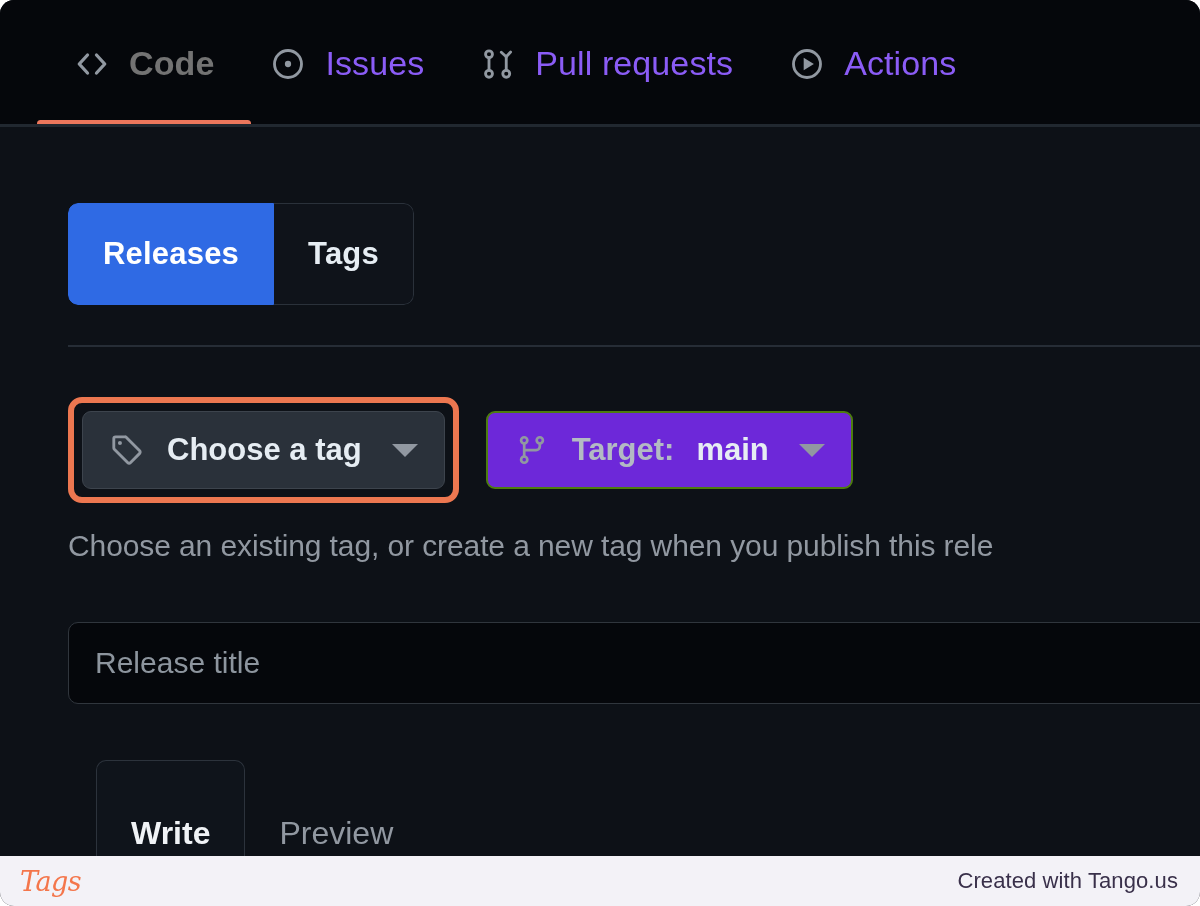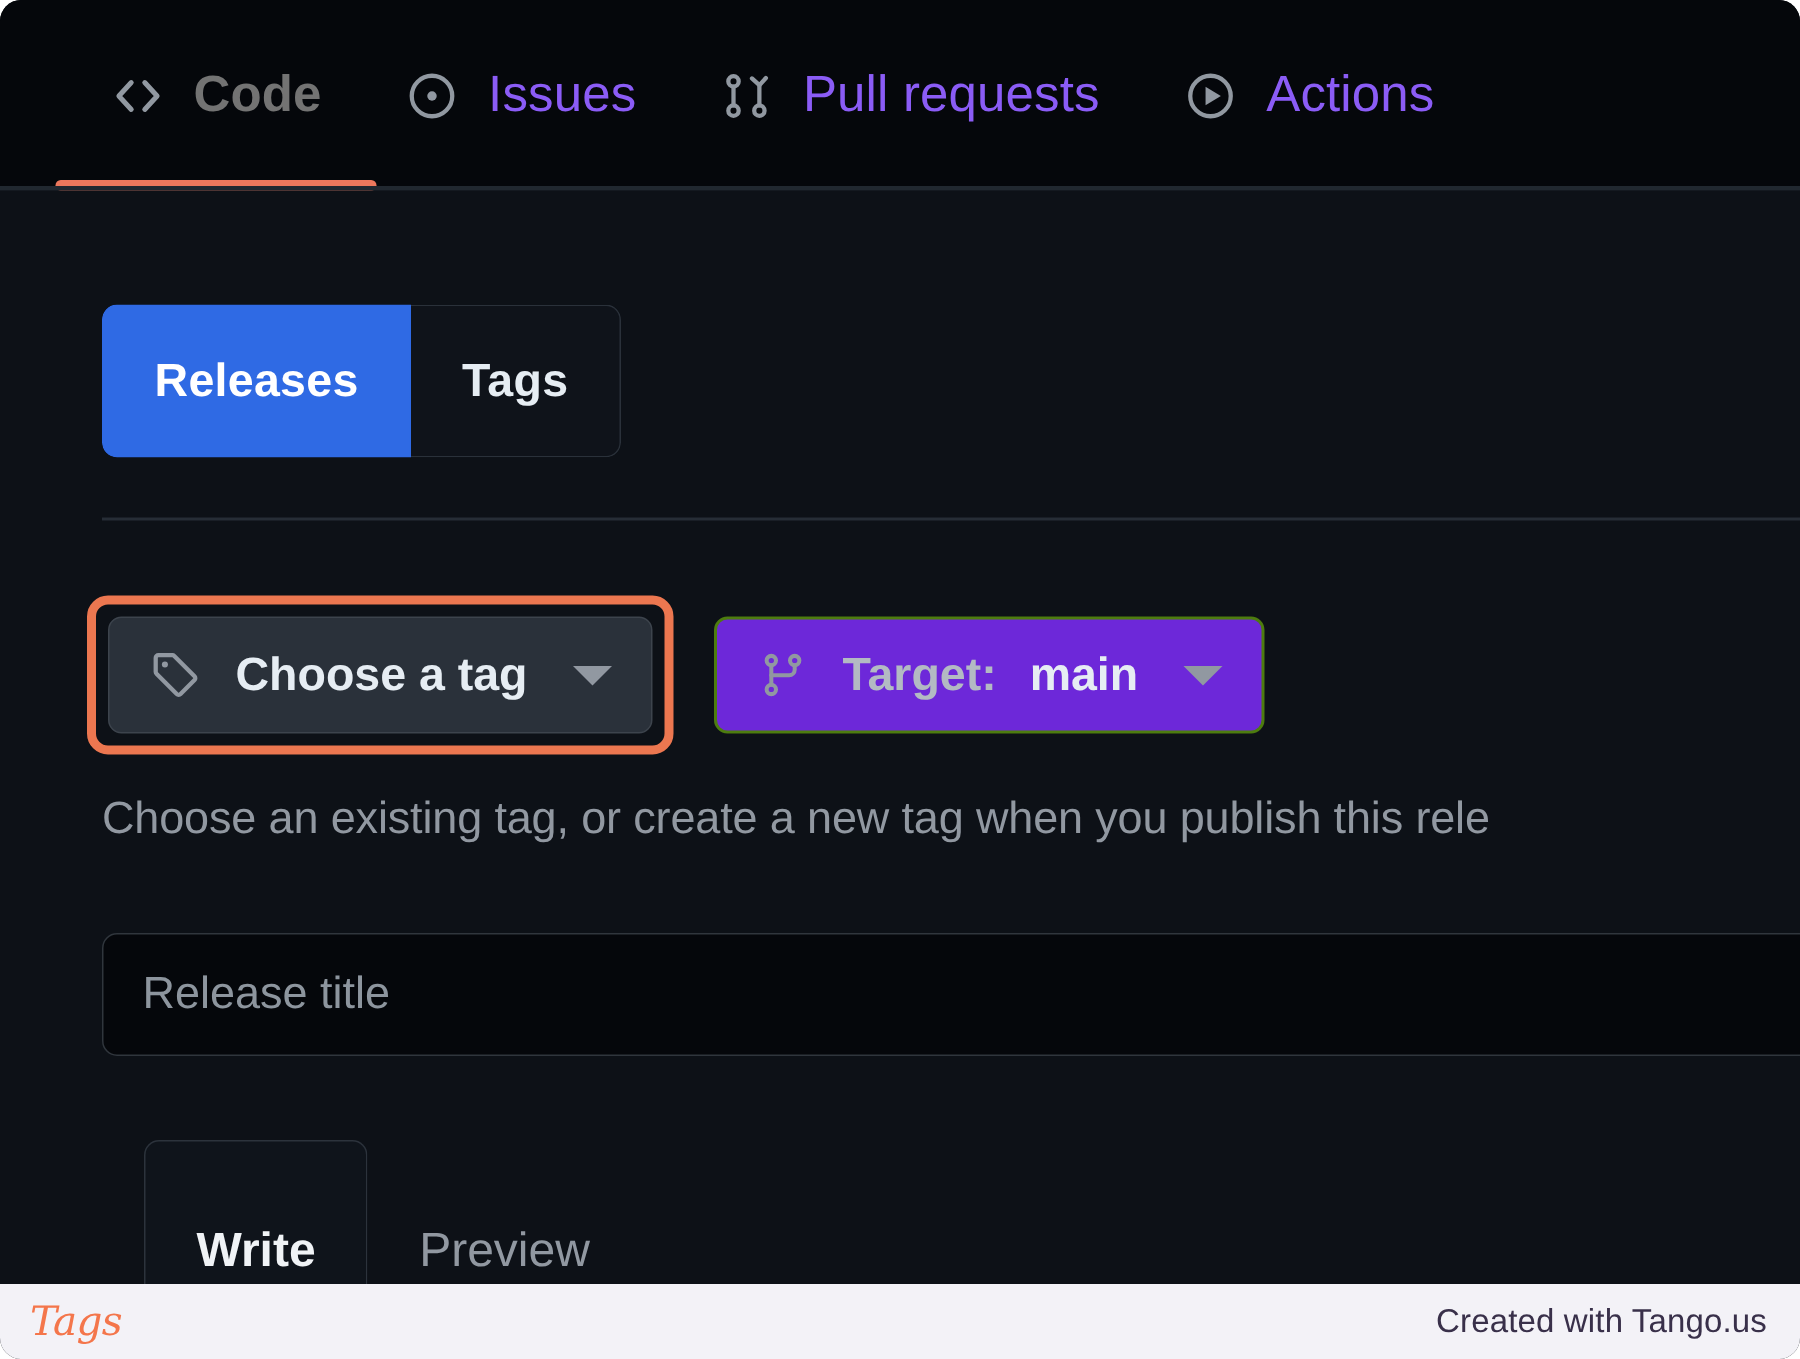--- a/index.html
+++ b/index.html
@@ -126,21 +126,21 @@
     left: 68px;
     top: 345px;
     right: 0;
     height: 2px;
     background: #262d36;
   }
 
   
   #tag-row {
     position: absolute;
-    left: 58px;
+    left: 68px;
     top: 397px;
     display: flex;
     align-items: center;
     gap: 27px;
   }
 
   #choose-tag-highlight {
     border: 6px solid #ec7750;
     border-radius: 14px;
     padding: 8px;

